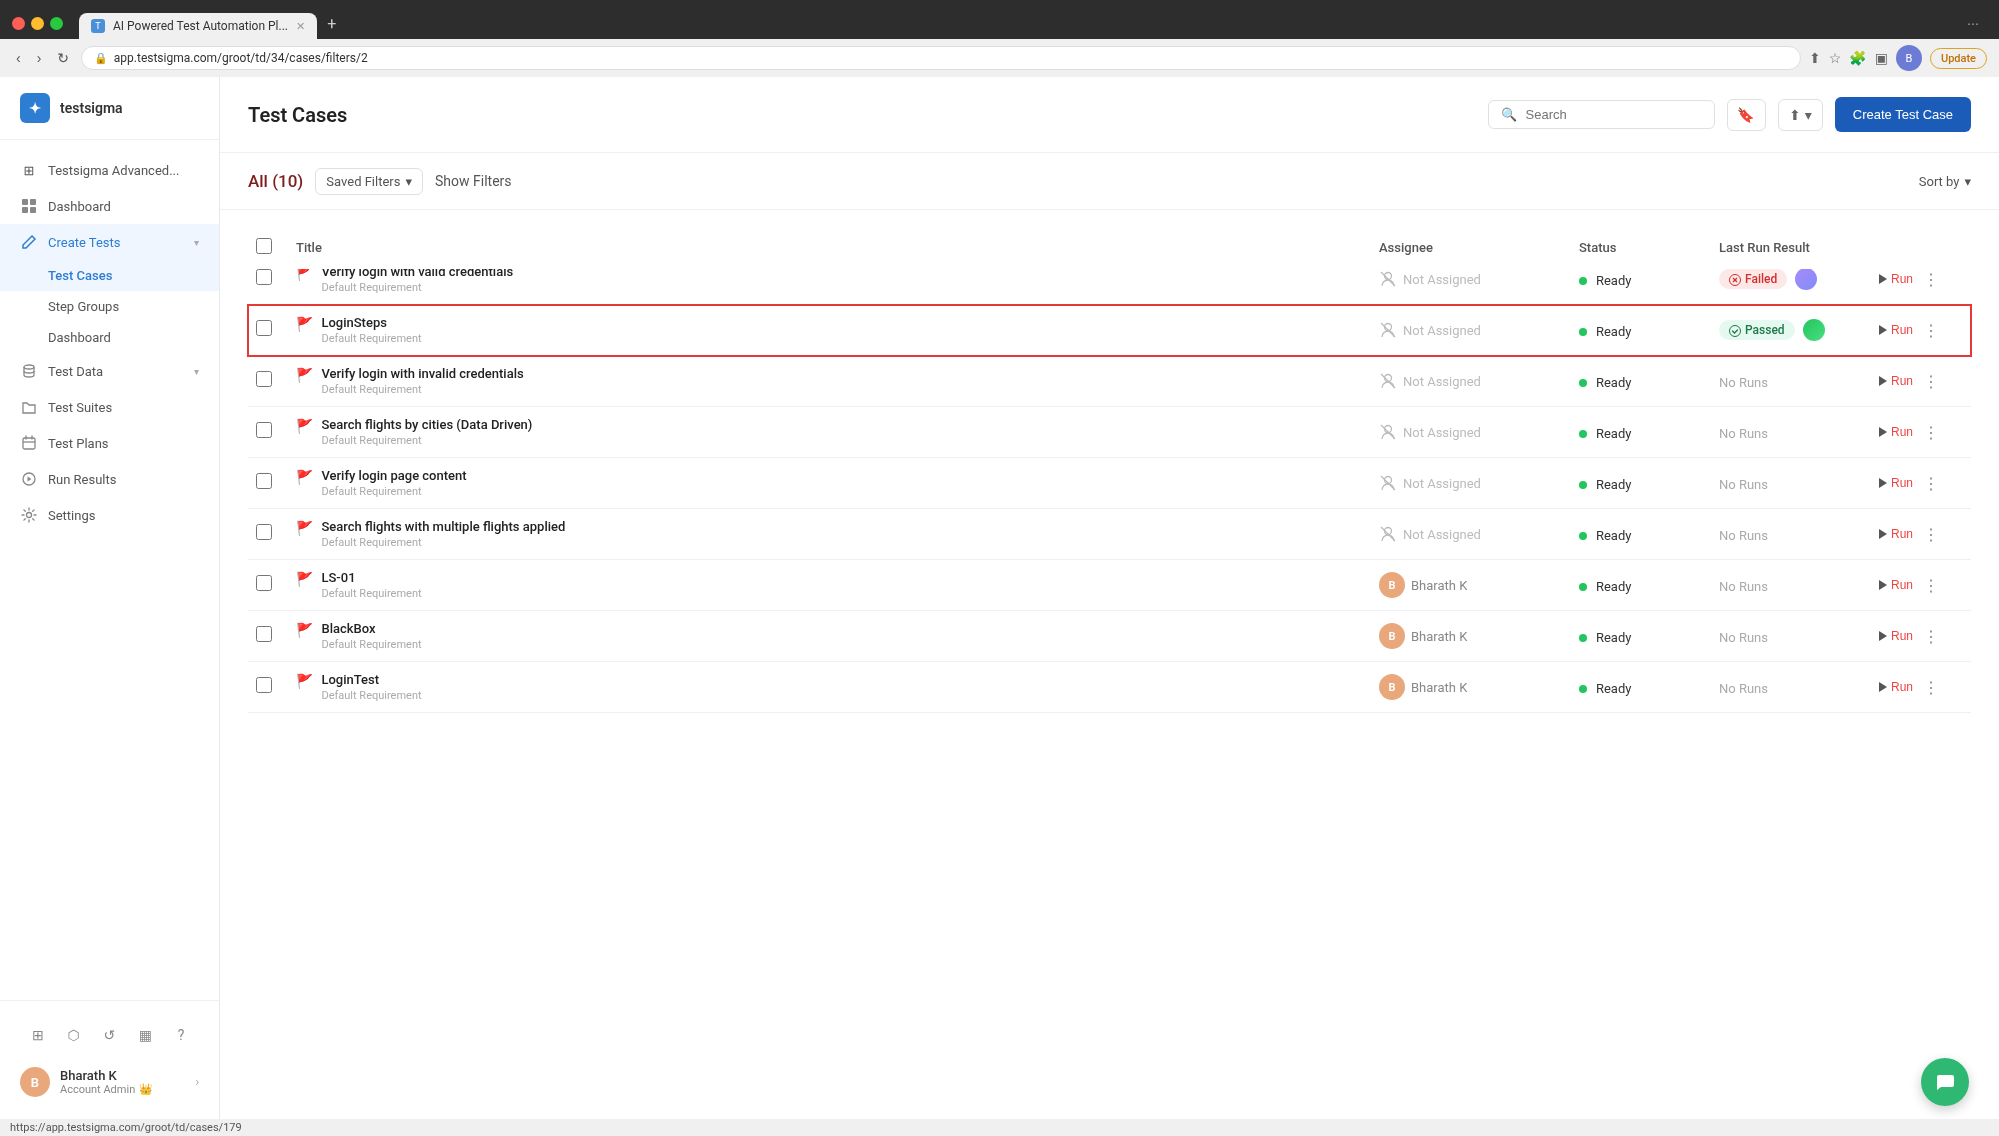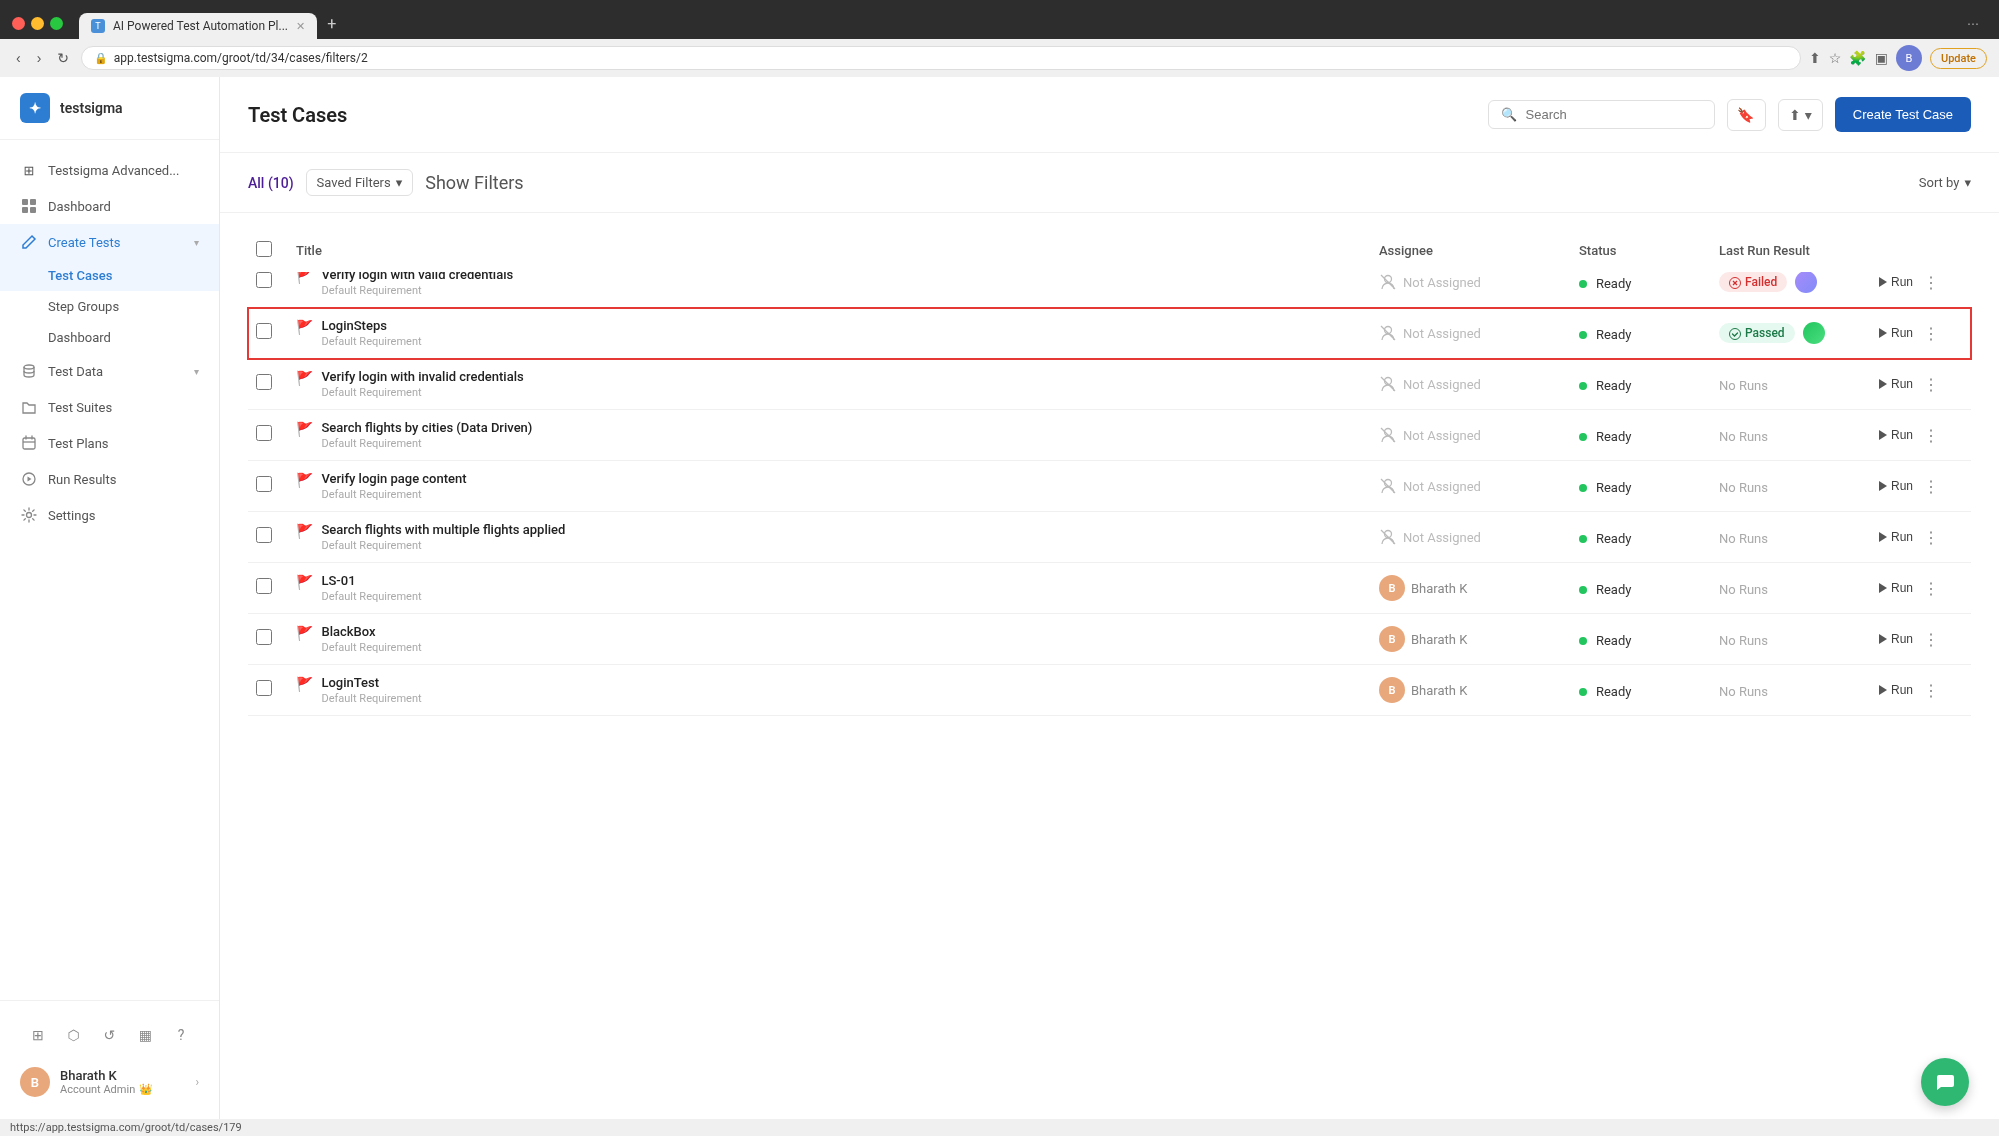--- a/index.html
+++ b/index.html
@@ -59,23 +59,23 @@
     .page-title { font-size: 20px; font-weight: 600; color: #222; }
     .header-actions { display: flex; align-items: center; gap: 12px; }
     .search-bar { display: flex; align-items: center; gap: 8px; border: 1px solid #e0e0e0; border-radius: 6px; padding: 6px 12px; background: white; min-width: 220px; }
     .search-bar input { border: none; outline: none; font-size: 13px; color: #555; background: transparent; flex: 1; }
     .search-icon-wrap { color: #aaa; font-size: 13px; }
     .icon-btn { background: none; border: 1px solid #e0e0e0; border-radius: 6px; padding: 7px 10px; cursor: pointer; color: #666; font-size: 14px; display: flex; align-items: center; gap: 4px; }
     .create-btn { background: #1a5cb8; color: white; border: none; border-radius: 6px; padding: 10px 18px; font-size: 13px; font-weight: 500; cursor: pointer; white-space: nowrap; }
 
     
     .filter-bar { padding: 14px 28px; display: flex; align-items: center; gap: 12px; border-bottom: 1px solid #f0f0f0; }
-    .filter-all { font-size: 14px; color: #4c1d95; font-weight: 500; padding: 4px 0; cursor: pointer; }
+    .filter-all { font-size: 17px; color: #7f1d1d; font-weight: 500; padding: 4px 0; cursor: pointer; }
     .filter-saved { display: flex; align-items: center; gap: 5px; border: 1px solid #e0e0e0; border-radius: 6px; padding: 5px 10px; font-size: 13px; color: #555; cursor: pointer; }
-    .filter-show { font-size: 18px; color: #555; cursor: pointer; padding: 5px 0; text-align: right; }
+    .filter-show { font-size: 14px; color: #555; cursor: pointer; padding: 5px 0; text-align: right; }
     .sort-by { margin-left: auto; display: flex; align-items: center; gap: 5px; font-size: 13px; color: #555; cursor: pointer; }
 
     
     .table-area { flex: 1; overflow-y: auto; padding: 0 28px; }
     .table { width: 100%; border-collapse: collapse; }
     .table th { text-align: left; padding: 12px 8px; font-size: 13px; color: #555; font-weight: 500; border-bottom: 1px solid #e8e8e8; position: sticky; top: 16px; background: white; z-index: 1; }
     .table td { padding: 10px 8px; border-bottom: 1px solid #f0f0f0; vertical-align: middle; }
     .cb-col { width: 40px; }
     .title-col { min-width: 300px; }
     .assignee-col { width: 200px; }
@@ -87,21 +87,21 @@
     .title-text { font-size: 13px; color: #222; font-weight: 500; }
     .title-sub { font-size: 11px; color: #aaa; margin-top: 2px; }
     .assignee-cell { display: flex; align-items: center; gap: 6px; color: #888; font-size: 13px; }
     .assignee-avatar { width: 26px; height: 26px; border-radius: 50%; display: flex; align-items: center; justify-content: center; color: white; font-size: 11px; font-weight: 600; flex-shrink: 0; }
     .status-dot { display: inline-block; width: 8px; height: 8px; border-radius: 50%; background: #22c55e; margin-right: 5px; }
     .status-text { font-size: 13px; color: #333; }
     .badge { display: inline-flex; align-items: flex-end; gap: 4px; padding: 3px 10px; border-radius: 20px; font-size: 12px; font-weight: 500; }
     .badge-failed { background: #fde8e8; color: #d32f2f; }
     .badge-passed { background: #e6f9f0; color: #1b7a47; }
     .no-runs { font-size: 13px; color: #aaa; }
-    .run-btn { background: none; border: none; color: #404040; font-size: 12px; cursor: pointer; display: flex; align-items: center; gap: 4px; }
+    .run-btn { background: none; border: none; color: #ef4444; font-size: 12px; cursor: pointer; display: flex; align-items: center; gap: 4px; }
     .run-triangle { display: inline-block; width: 0; height: 0; border-top: 5px solid transparent; border-bottom: 5px solid transparent; border-left: 8px solid #555; }
     .more-btn { background: none; border: none; color: #888; cursor: pointer; font-size: 16px; padding: 2px 6px; }
 
     .highlighted-row { outline: 2px solid #e53935; outline-offset: -2px; }
 
     
     .chat-fab { position: fixed; bottom: 30px; right: 30px; width: 48px; height: 48px; background: #2eb872; border-radius: 50%; display: flex; align-items: center; justify-content: center; cursor: pointer; color: white; font-size: 20px; box-shadow: 0 4px 12px rgba(0,0,0,0.2); z-index: 100; }
 
     
     .status-url { background: #f0f0f0; padding: 2px 10px; font-size: 11px; color: #555; }

